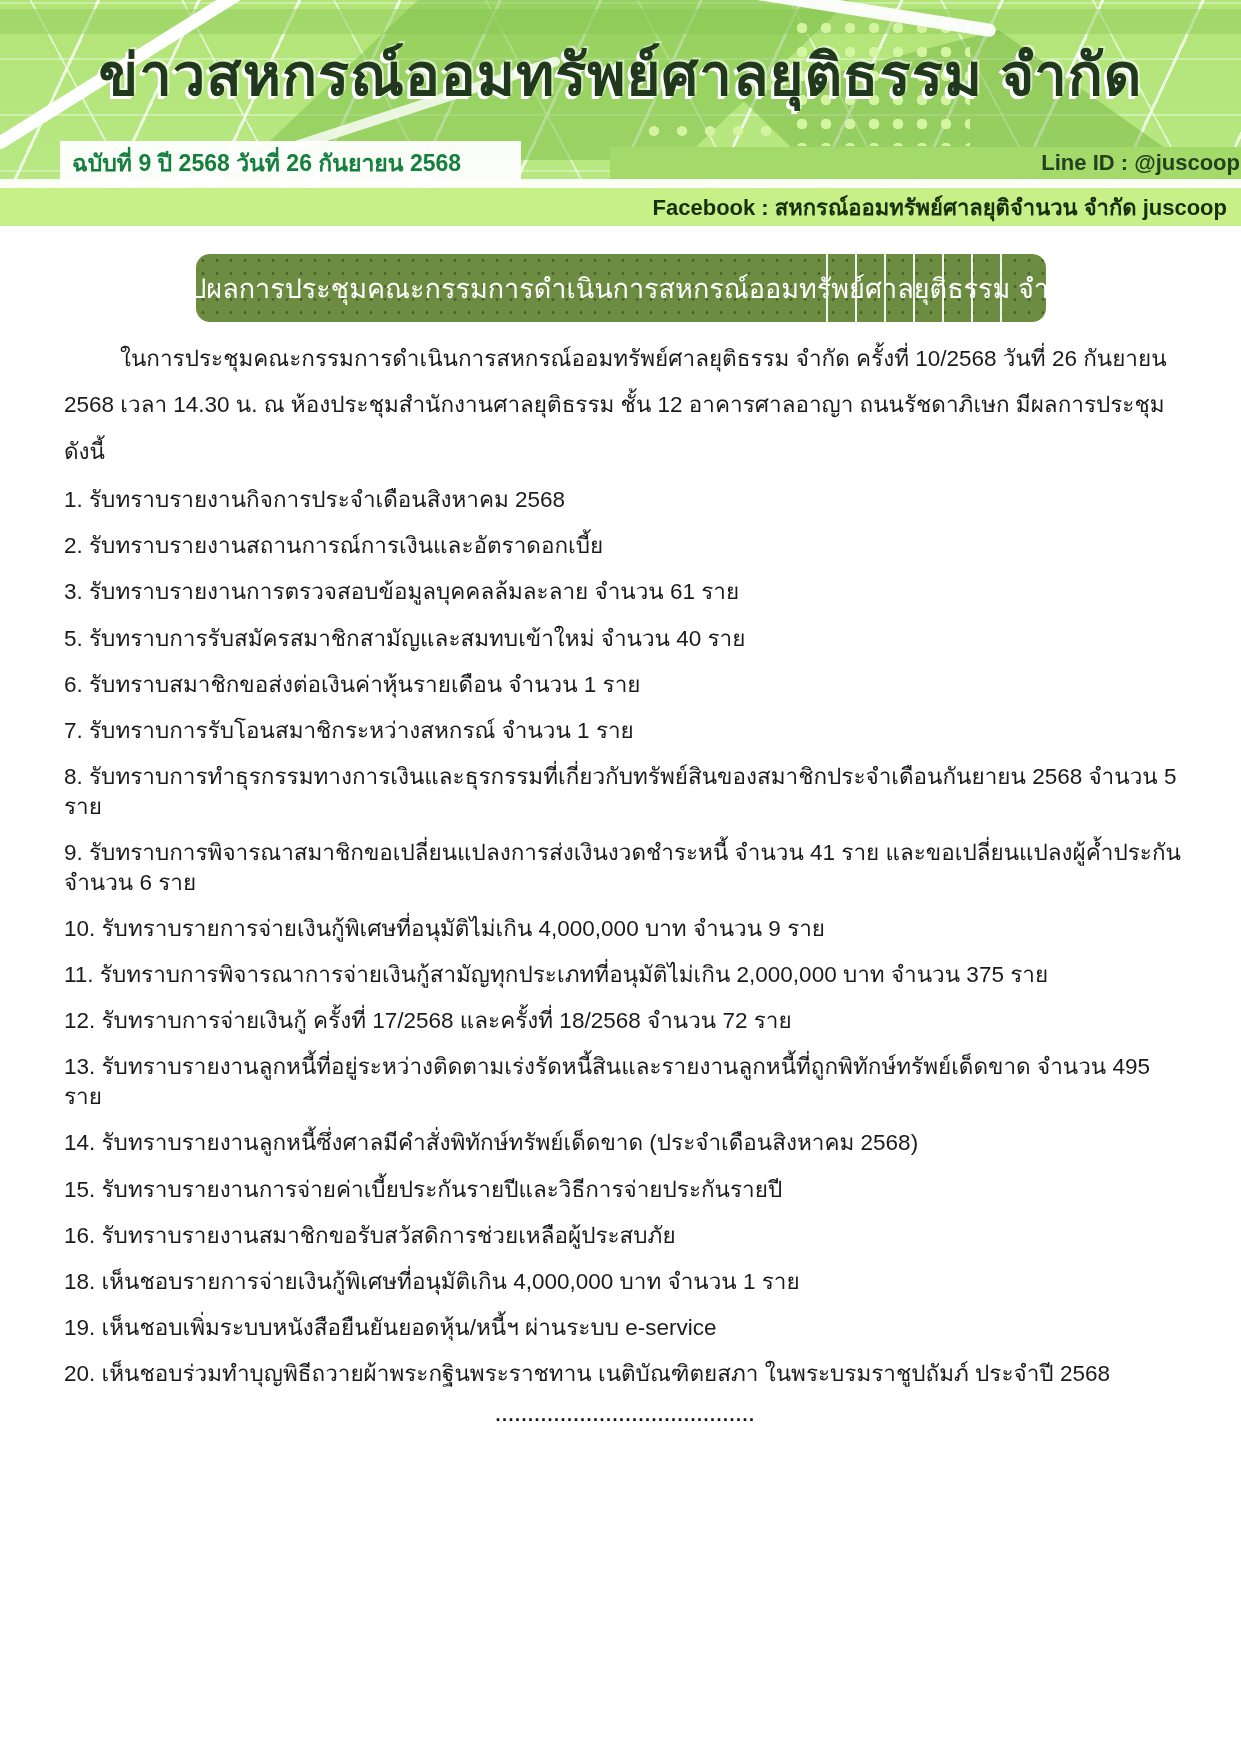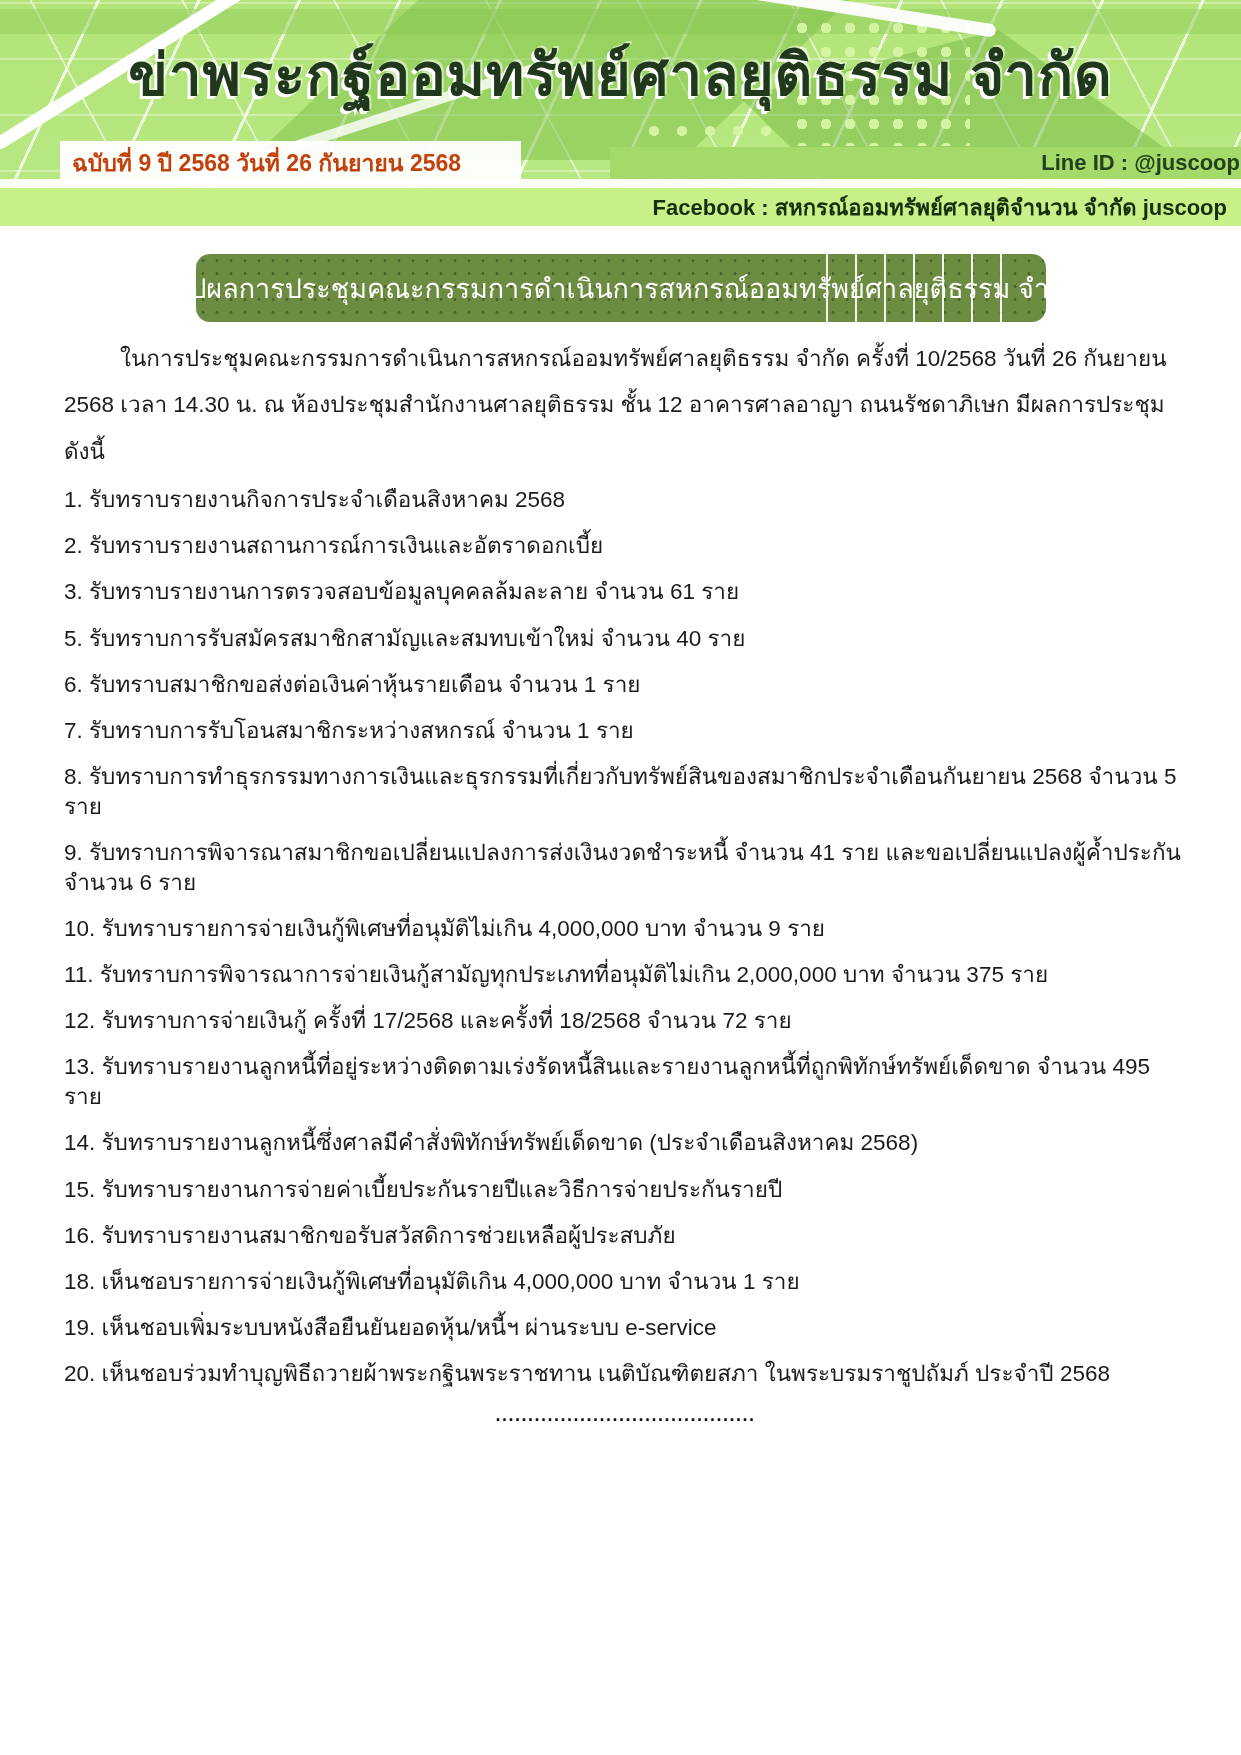--- a/index.html
+++ b/index.html
@@ -52,21 +52,21 @@
   .band-line {
     position: absolute; top: 147px; left: 610px; right: 0; height: 32px;
     background: #a3da69; display: flex; align-items: center; justify-content: flex-end;
     padding-right: 1px; z-index: 2;
     font-size: 22px; color: #24411e; font-weight: 600;
   }
   .issue-strip {
     position: absolute; top: 141px; left: 60px; height: 44px;
     background: rgba(255,255,255,.95); display: flex; align-items: center;
     padding: 0 60px 0 12px; z-index: 2;
-    font-size: 23px; font-weight: 700; color: #c2410c;
+    font-size: 23px; font-weight: 700; color: #15803d;
   }
   .white-gap { position: absolute; top: 179px; left: 0; right: 0; height: 9px; background: rgba(255,255,255,.92); z-index: 2; }
   .band-fb {
     position: absolute; top: 188px; left: 0; right: 0; height: 38px;
     background: #c7f088; display: flex; align-items: center; justify-content: flex-end;
     padding-right: 14px; z-index: 2;
     font-size: 22px; font-weight: 700; color: #16300d;
   }
 
   
@@ -106,21 +106,21 @@
   <div class="diag-lines"></div>
   <div class="top-strip"></div>
   <div class="shape-a"></div>
   <div class="shape-b"></div>
   <div class="dot-grid-a"></div>
   <div class="dot-grid-b"></div>
   <div class="white-bar-1"></div>
   <div class="white-bar-2"></div>
   <div class="white-bar-3"></div>
 
-  <div class="header-title">ข่าพระกฐ์ออมทรัพย์ศาลยุติธรรม จำกัด</div>
+  <div class="header-title">ข่าวสหกรณ์ออมทรัพย์ศาลยุติธรรม จำกัด</div>
 
   <div class="band-line">
     <span>Line ID : @juscoop</span>
   </div>
   <div class="issue-strip">
     <span>ฉบับที่ 9 ปี 2568 วันที่ 26 กันยายน 2568</span>
   </div>
   <div class="white-gap"></div>
   <div class="band-fb">
     <span>Facebook : สหกรณ์ออมทรัพย์ศาลยุติจำนวน จำกัด juscoop</span>

